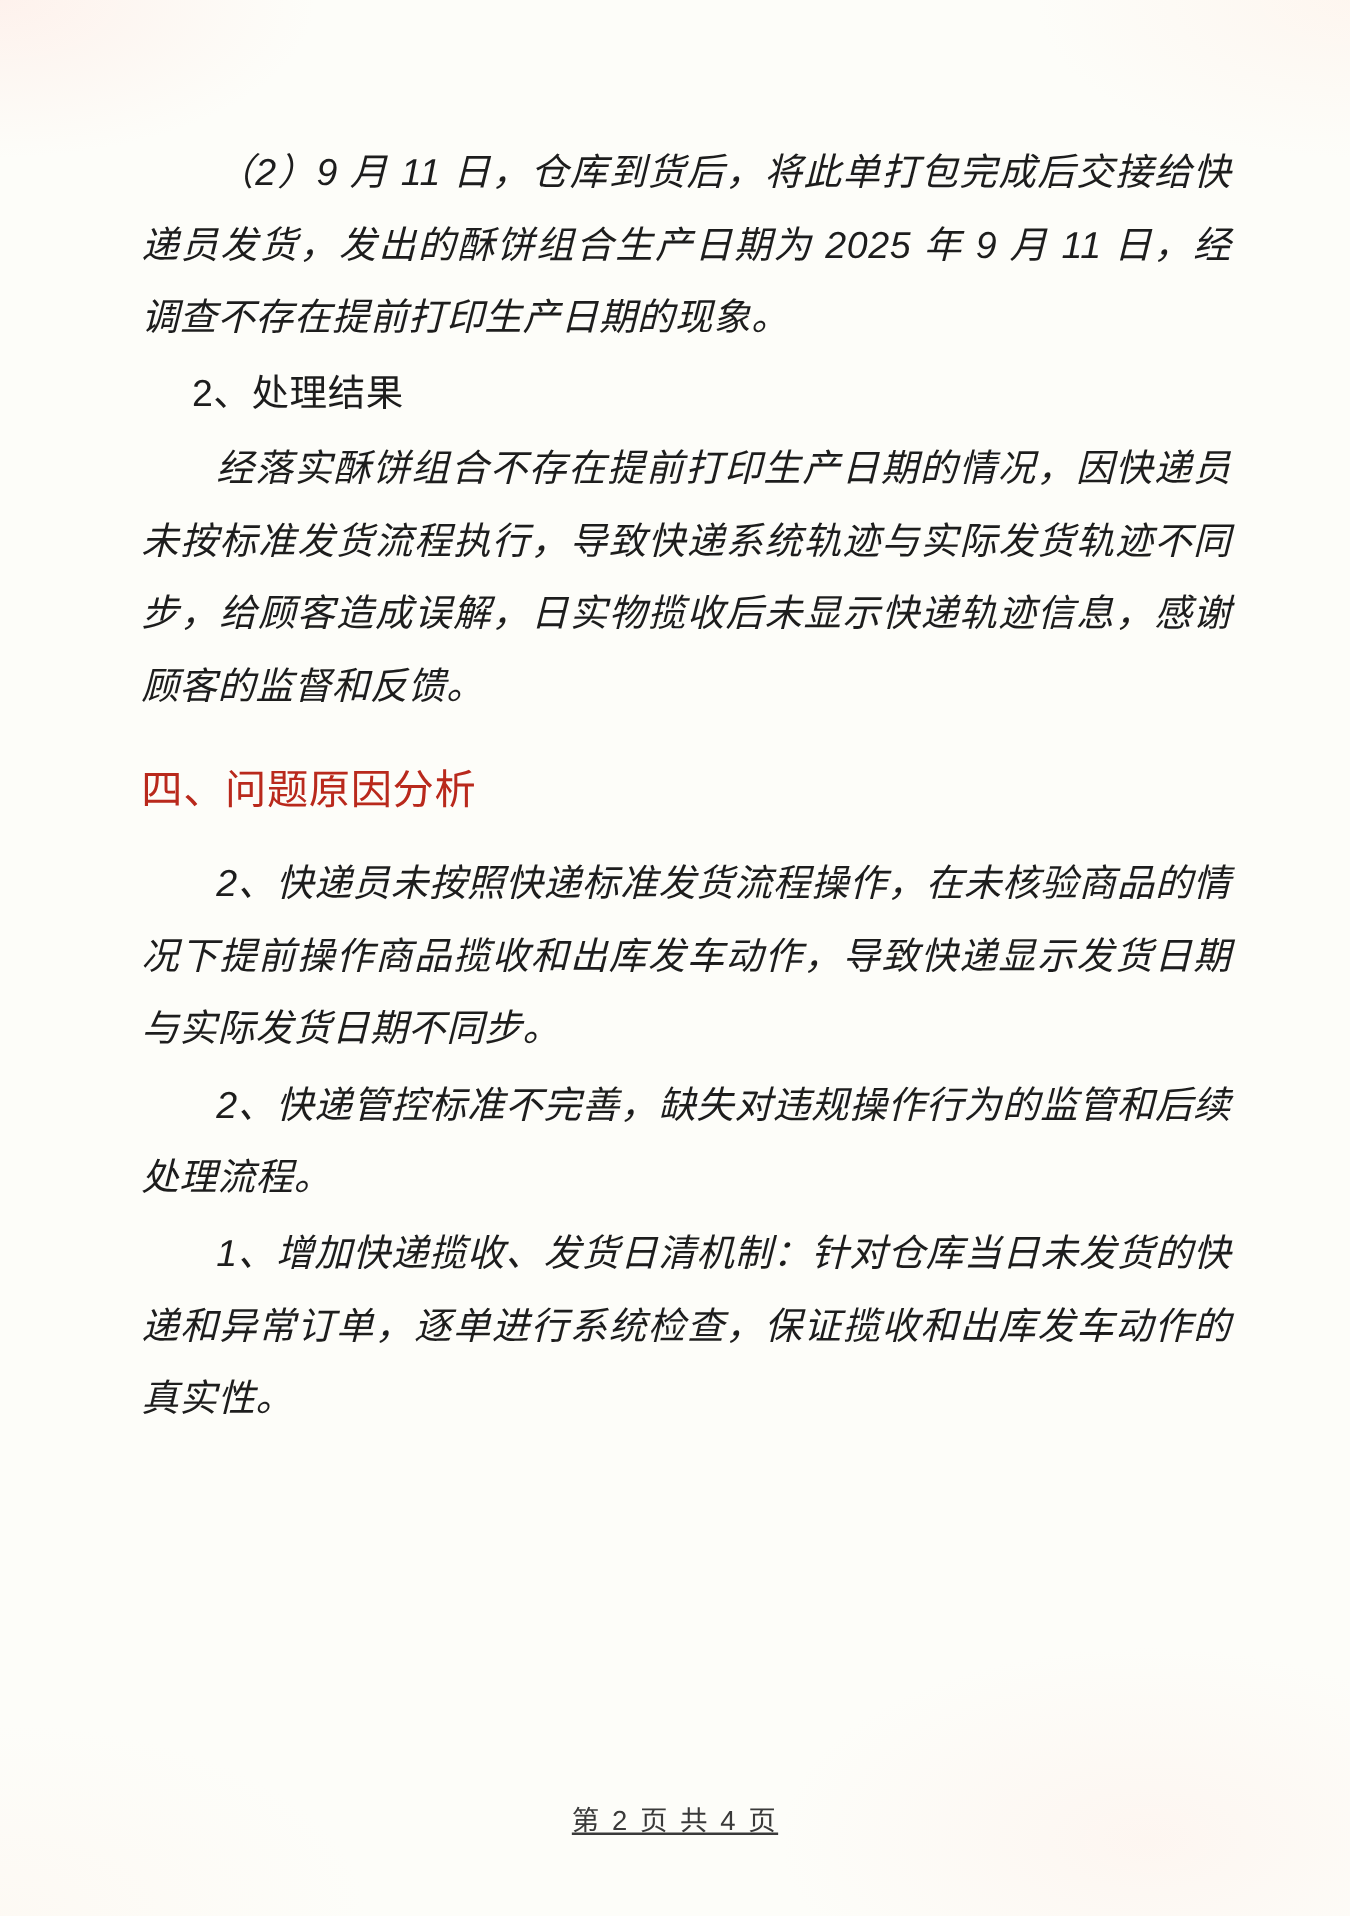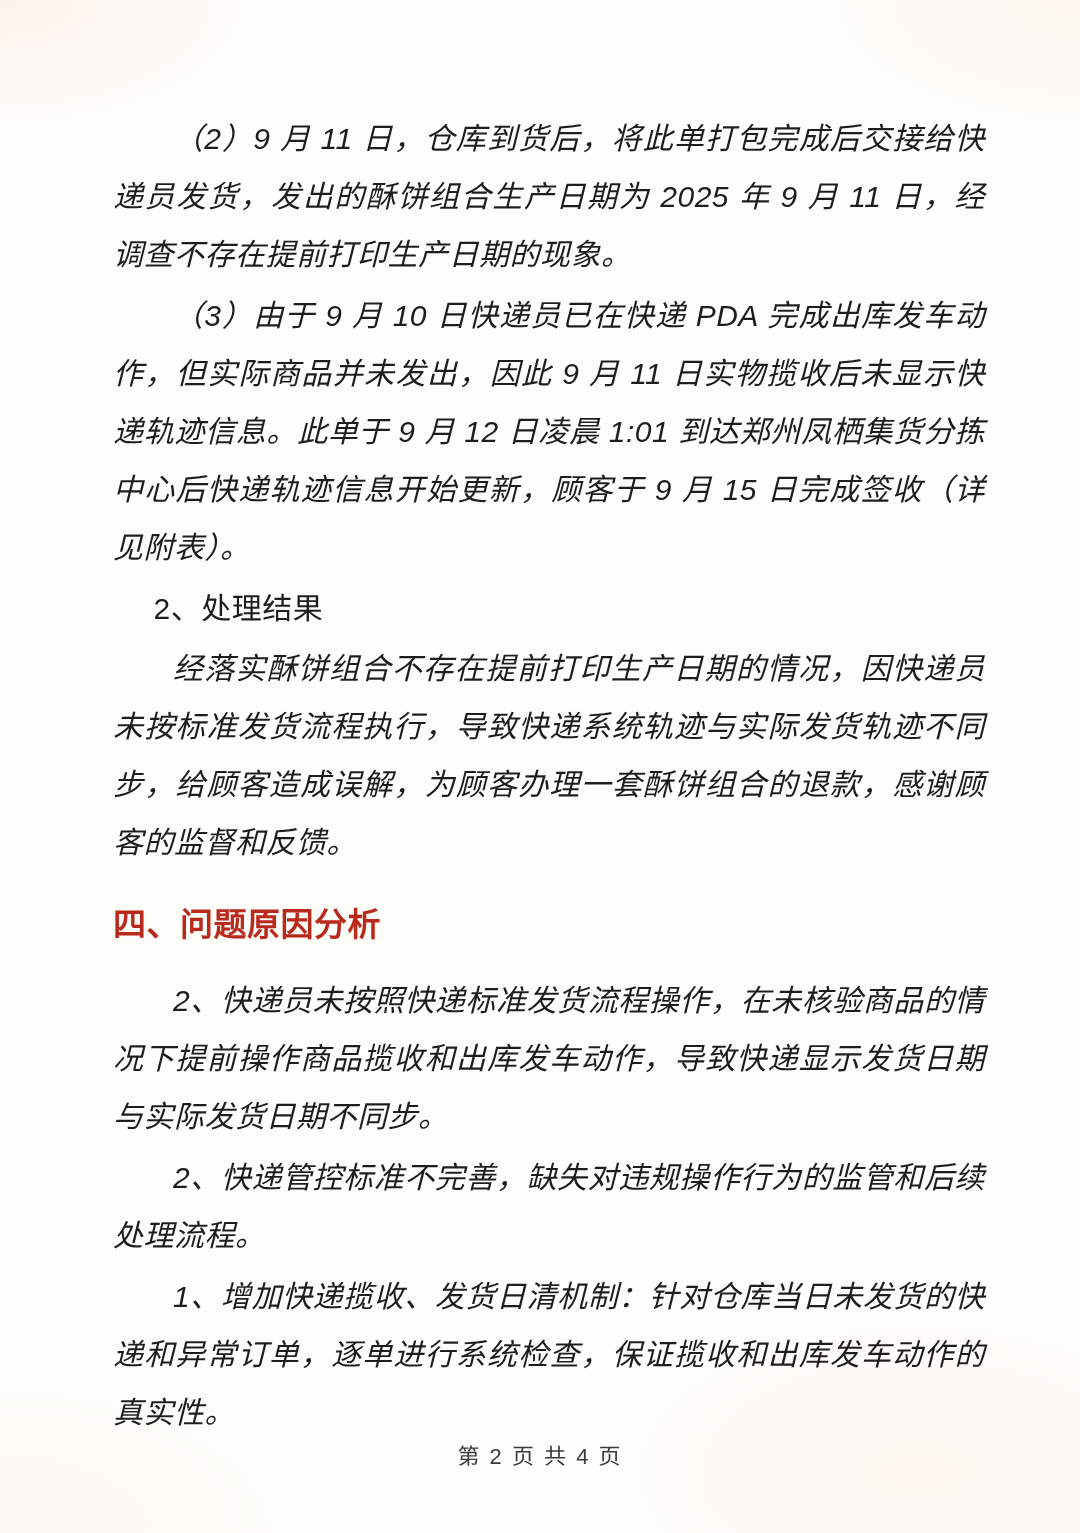--- a/index.html
+++ b/index.html
@@ -39,43 +39,43 @@
     font-weight: 500;
     font-style: italic;
   }
   .subheading {
     text-indent: 1.35em;
     font-weight: normal;
     margin: 2px 0 2px 0;
   }
   .red_heading {
     color: var(--accent-red, #b9291c);
-    font-weight: bold;
+    font-weight: normal;
     font-size: 33px;
     margin: 24px 0 18px 0;
     text-indent: 0;
   }
   .page-footer {
     position: absolute;
     top: 1438px;
     left: 0;
     width: 100%;
     text-align: center;
     font-size: 22px;
     letter-spacing: 2px;
     color: #3a3a3a;
+    text-decoration: underline;
   }
 </style>
 </head>
 <body style="--accent-red: #b9291c;">
 
 <div class="page-content">
     <div class="block paragraph">（2）9 月 11 日，仓库到货后，将此单打包完成后交接给快递员发货，发出的酥饼组合生产日期为 2025 年 9 月 11 日，经调查不存在提前打印生产日期的现象。</div>
-    <div class="block paragraph">（3）由于 9 月 10 日快递员已在快递 PDA 完成出库发车动作，但实际商品并未发出，因此 9 月 11 日实物揽收后未显示快递轨迹信息。此单于 9 月 12 日凌晨 1:01 到达郑州凤栖集货分拣中心后快递轨迹信息开始更新，顾客于 9 月 15 日完成签收（详见附表）。</div>
     <div class="block subheading">2、处理结果</div>
-    <div class="block paragraph">经落实酥饼组合不存在提前打印生产日期的情况，因快递员未按标准发货流程执行，导致快递系统轨迹与实际发货轨迹不同步，给顾客造成误解，为顾客办理一套酥饼组合的退款，感谢顾客的监督和反馈。</div>
+    <div class="block paragraph">经落实酥饼组合不存在提前打印生产日期的情况，因快递员未按标准发货流程执行，导致快递系统轨迹与实际发货轨迹不同步，给顾客造成误解，日实物揽收后未显示快递轨迹信息，感谢顾客的监督和反馈。</div>
     <div class="block red_heading">四、问题原因分析</div>
     <div class="block paragraph">2、快递员未按照快递标准发货流程操作，在未核验商品的情况下提前操作商品揽收和出库发车动作，导致快递显示发货日期与实际发货日期不同步。</div>
     <div class="block paragraph">2、快递管控标准不完善，缺失对违规操作行为的监管和后续处理流程。</div>
     <div class="block paragraph">1、增加快递揽收、发货日清机制：针对仓库当日未发货的快递和异常订单，逐单进行系统检查，保证揽收和出库发车动作的真实性。</div>
   </div>
 
 <div class="page-footer">第 2 页 共 4 页</div>
 
 </body></html>

